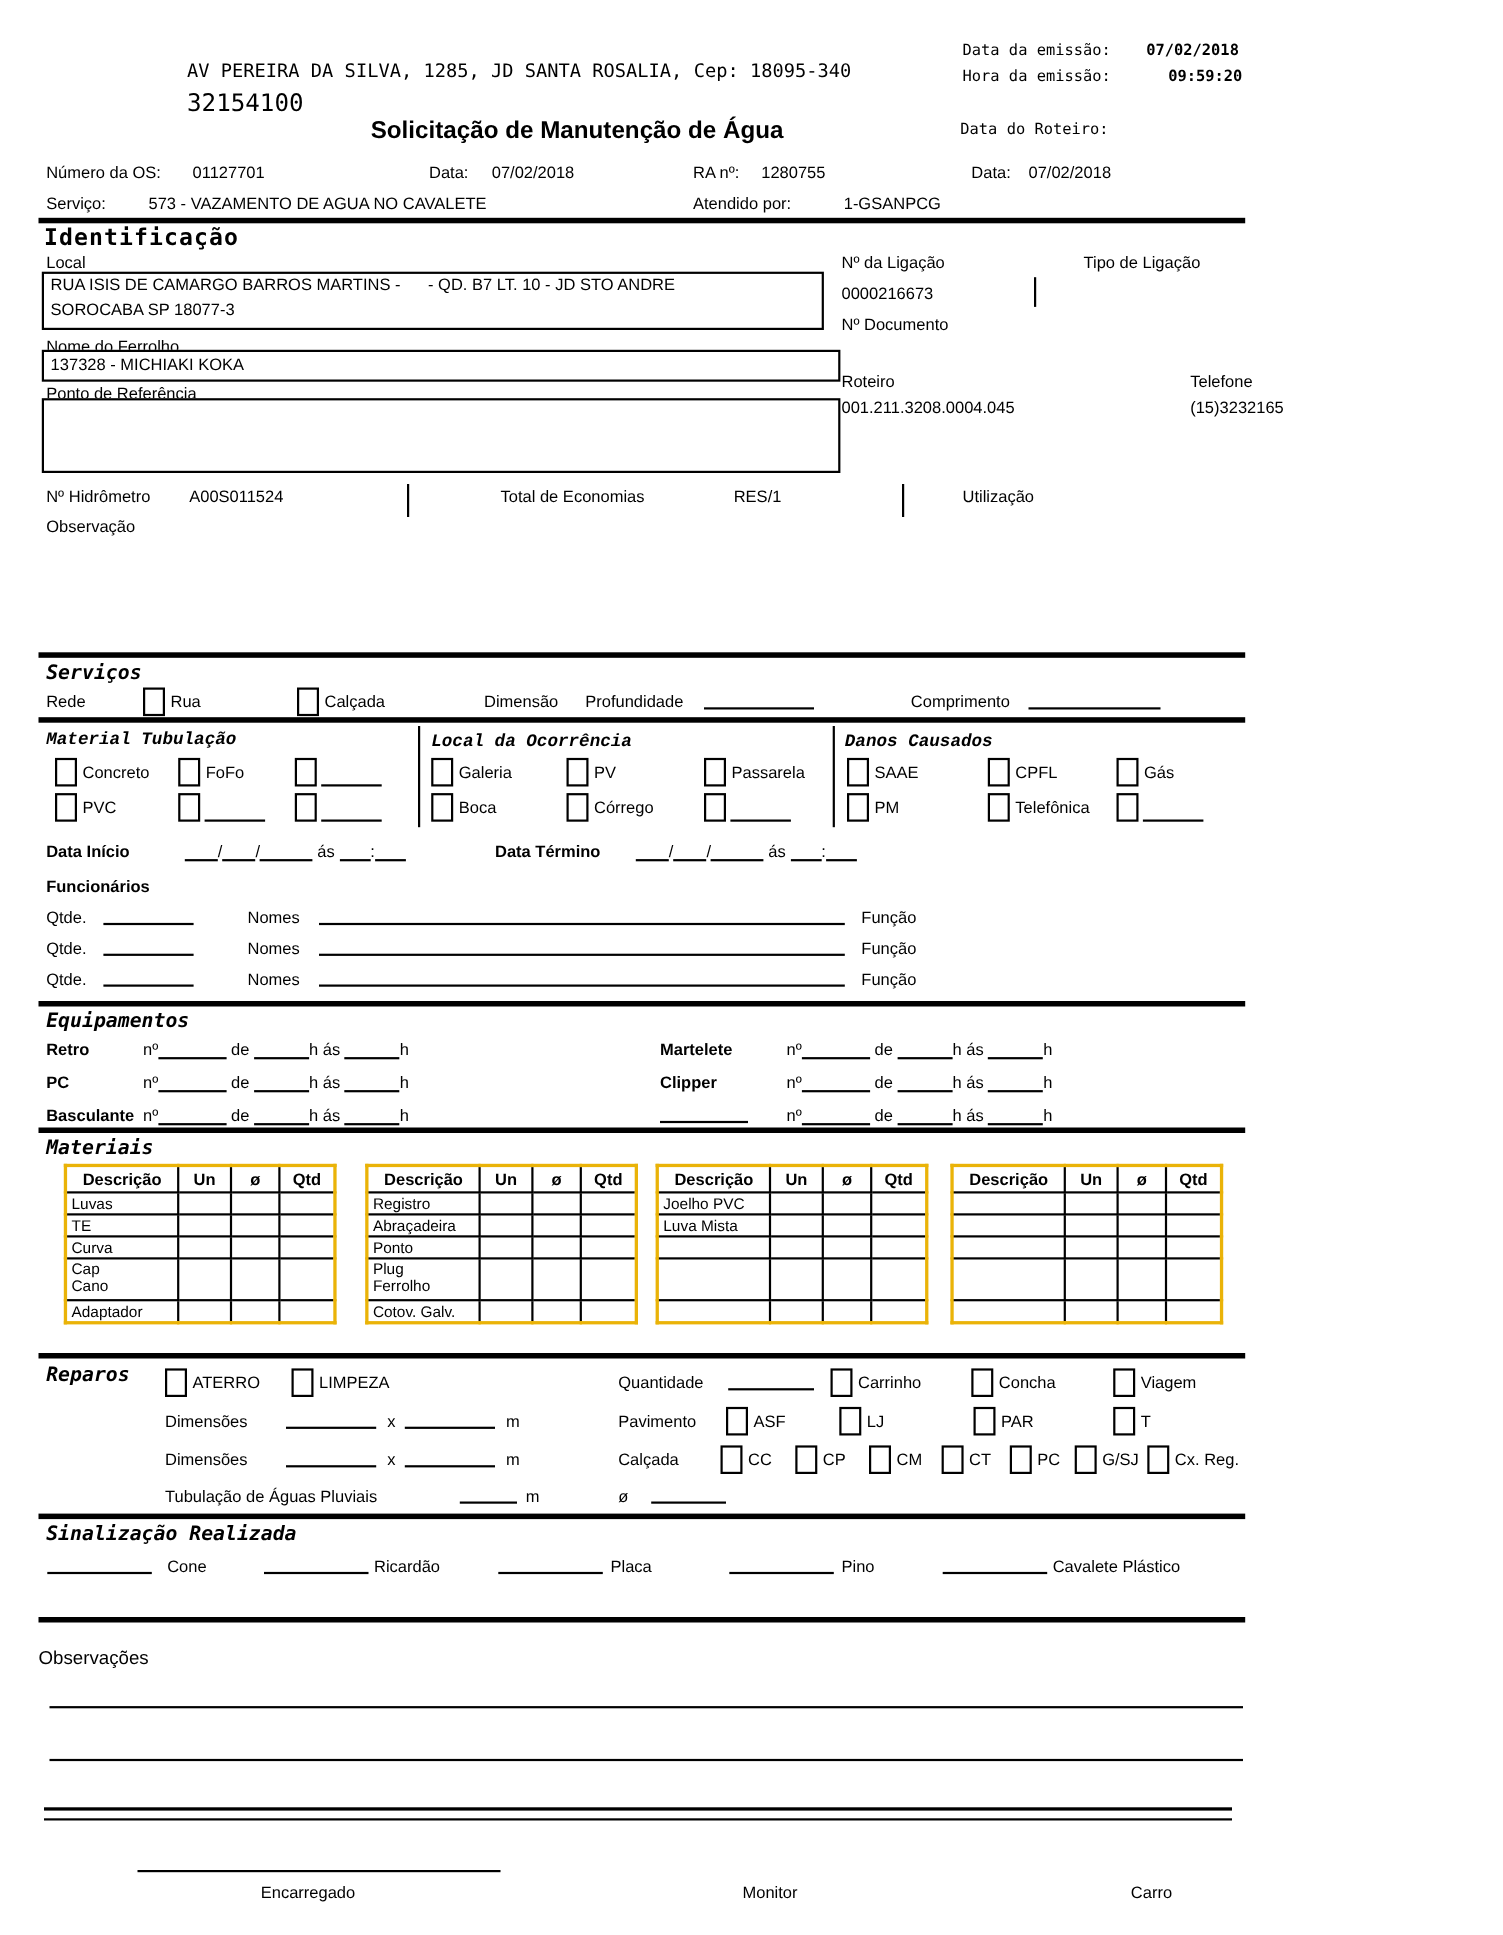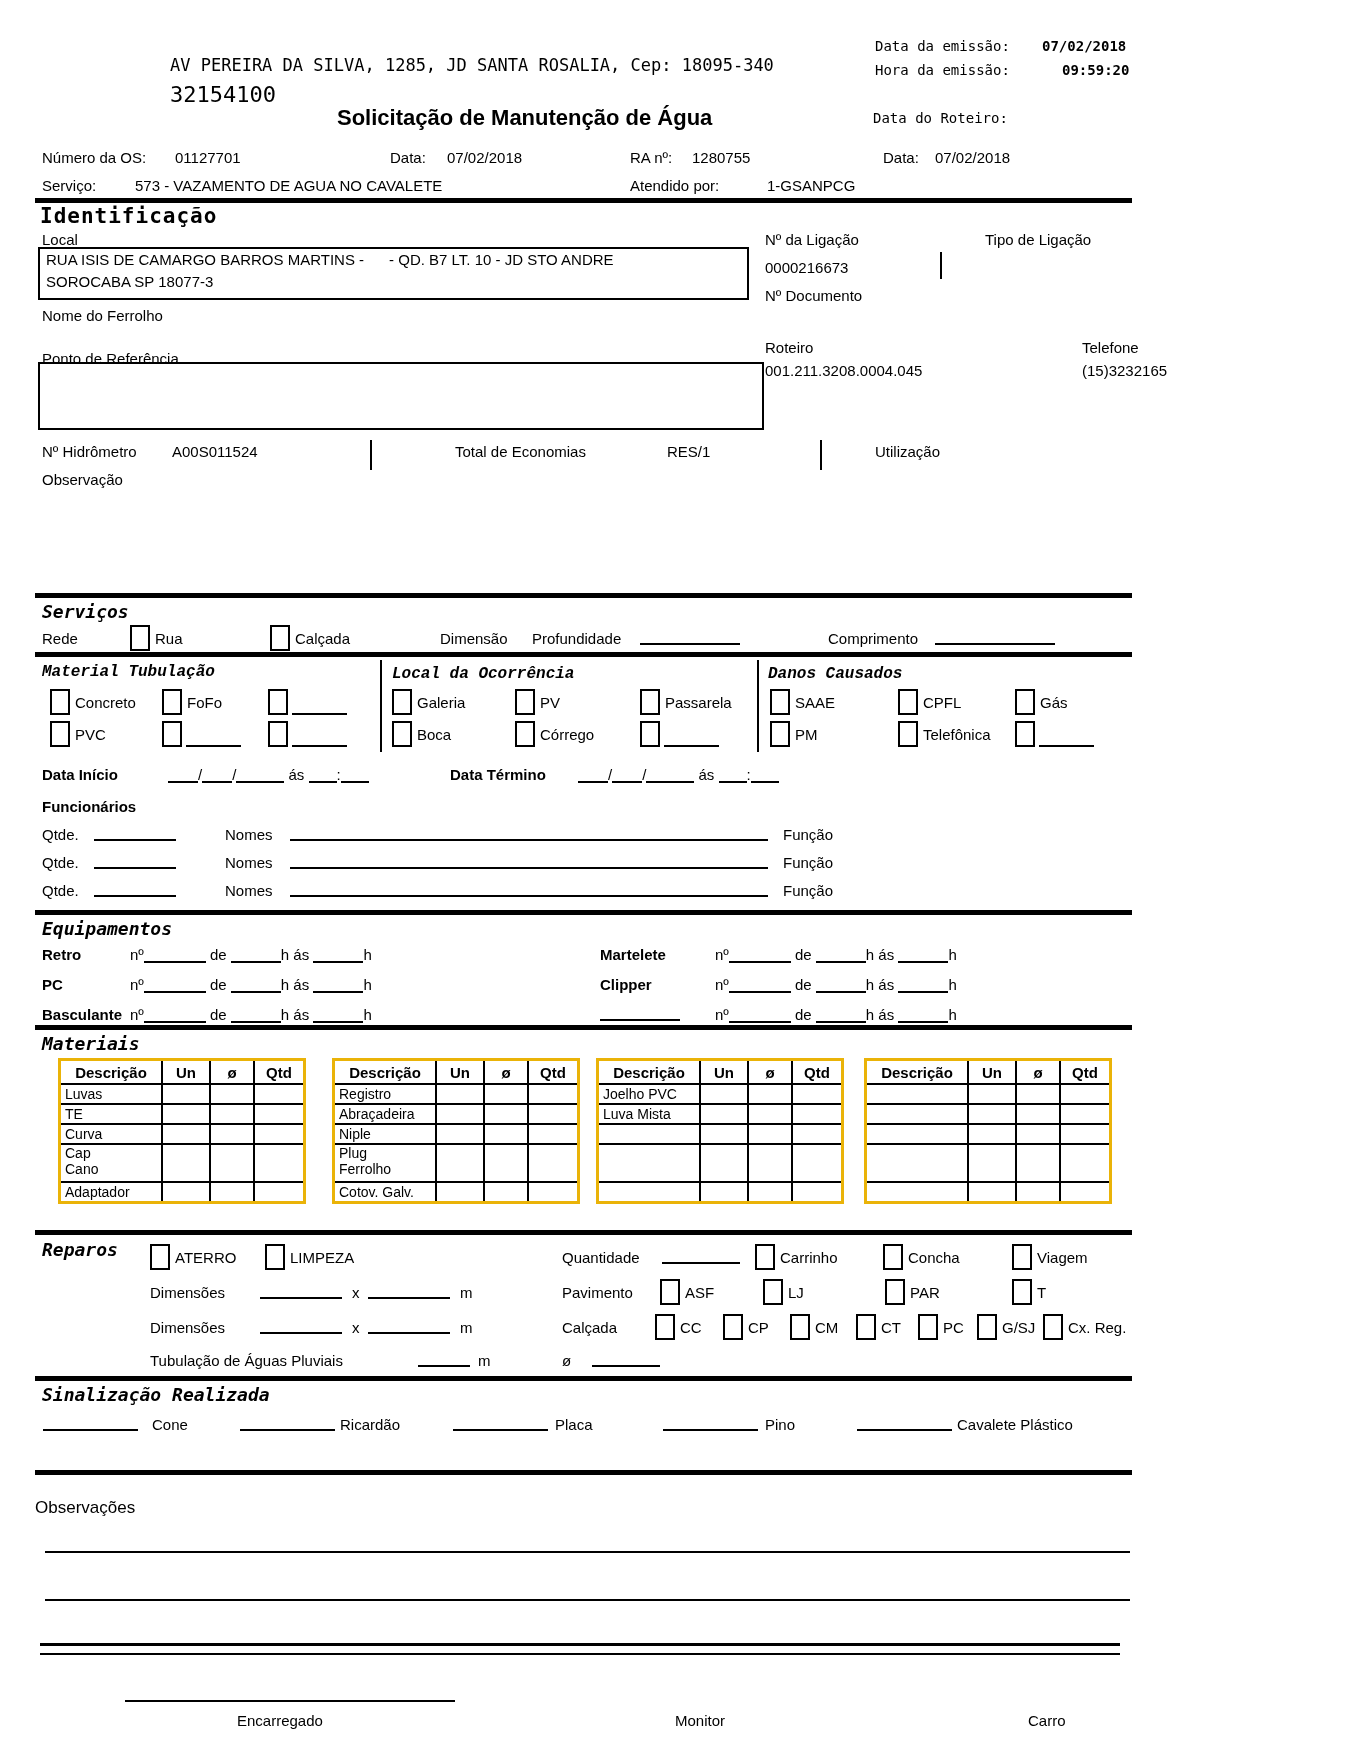--- a/index.html
+++ b/index.html
@@ -66,20 +66,23 @@
     <div class="pre" style="padding:0 6px;line-height:22px">SOROCABA SP 18077-3</div>
   </div>
 
   <span class="a" style="left:765px;top:231px">Nº da Ligação</span>
   <span class="a" style="left:765px;top:259px">0000216673</span>
   <div class="vline" style="left:940px;top:252px;height:27px"></div>
   <span class="a" style="left:985px;top:231px">Tipo de Ligação</span>
   <span class="a" style="left:765px;top:287px">Nº Documento</span>
 
   <span class="a" style="left:42px;top:307px">Nome do Ferrolho</span>
+  <div class="box" style="left:38px;top:318px;width:722px;height:25px">
+    <div style="padding:3px 6px">137328 - MICHIAKI KOKA</div>
+  </div>
 
   <span class="a" style="left:765px;top:339px">Roteiro</span>
   <span class="a" style="left:765px;top:362px">001.211.3208.0004.045</span>
   <span class="a" style="left:1082px;top:339px">Telefone</span>
   <span class="a" style="left:1082px;top:362px">(15)3232165</span>
 
   <span class="a" style="left:42px;top:350px">Ponto de Referência</span>
   <div class="box" style="left:38px;top:362px;width:722px;height:64px"></div>
 
   <span class="a" style="left:42px;top:443px">Nº Hidrômetro</span>
@@ -238,21 +241,21 @@
           <td></td>
           <td></td>
         </tr>
     <tr>
           <td>Abraçadeira</td>
           <td></td>
           <td></td>
           <td></td>
         </tr>
     <tr>
-          <td>Niple</td>
+          <td>Ponto</td>
           <td></td>
           <td></td>
           <td></td>
         </tr>
     <tr class="tall">
           <td>
             <div>Plug</div>
             <div>Ferrolho</div>
           </td>
           <td></td>

